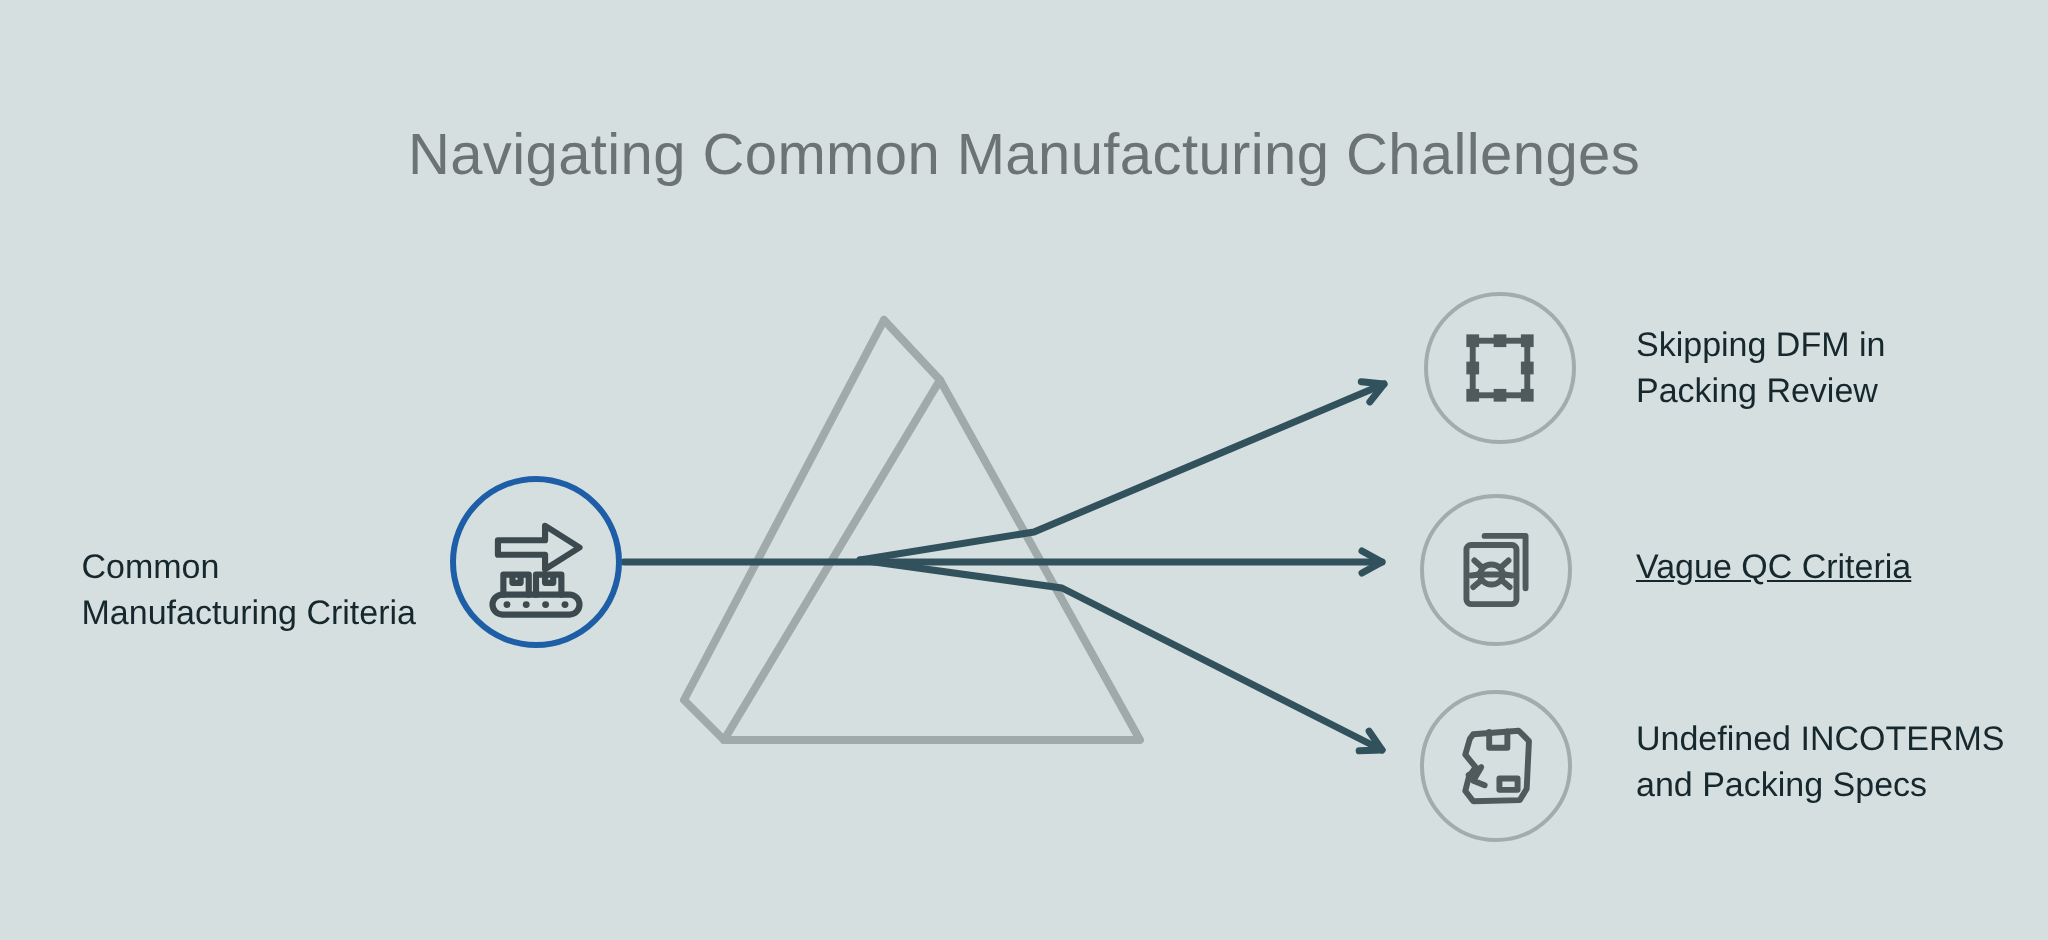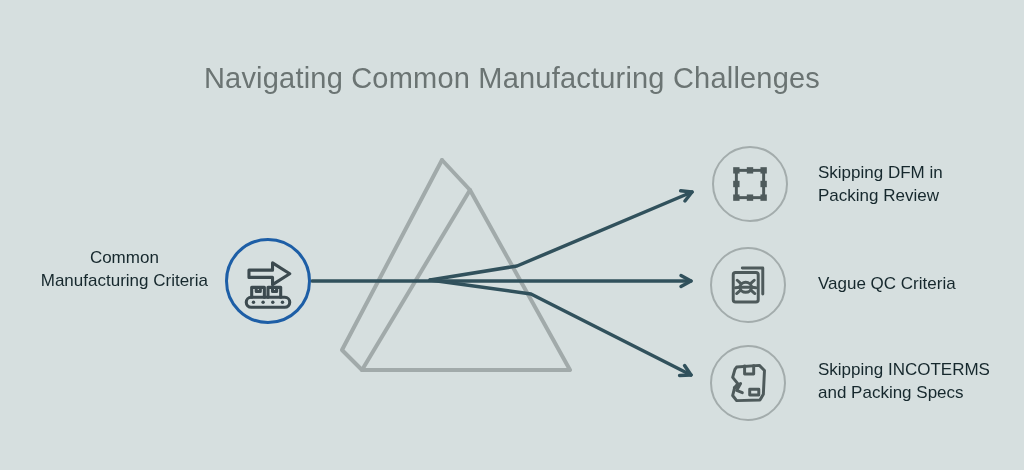--- a/index.html
+++ b/index.html
@@ -19,24 +19,24 @@
     display:flex;align-items:center;justify-content:center;
   }
   .circle.blue{border:3px solid #1d5ea6;width:86px;height:86px;left:225px;top:238px;}
   .circle.gray{border:2.5px solid #a3acac;width:76px;height:76px;}
   .c1{left:712px;top:146px;}
   .c2{left:710px;top:247px;}
   .c3{left:710px;top:345px;}
   .label{
     position:absolute;font-size:17px;line-height:23px;color:#16282d;
   }
-  .label.src{right:816px;top:246px;text-align:center;white-space:nowrap;}
+  .label.src{right:816px;top:272px;text-align:left;white-space:nowrap;}
   .label.tgt{left:818px;text-align:left;white-space:nowrap;}
   .t1{top:161px;}
-  .t2{top:272px;}
+  .t2{top:272px;text-decoration:underline;}
   .t3{top:358px;}
   svg.icon{display:block;}
 </style>
 </head>
 <body>
 
 <div class="stage">
 
   <div class="title">Navigating Common Manufacturing Challenges</div>
 
@@ -124,17 +124,17 @@
     <svg class="icon" width="50" height="50" viewBox="0 0 44 44">
       <g stroke="#4e5a5b" stroke-width="2.6" fill="none" stroke-linecap="round" stroke-linejoin="round">
         <path d="M12,8 L32,6.5 L36.5,11 L35.5,32 L32.5,37 L12,37.5 L8.5,33 L10,27 L13,22.5 L8.5,17 L10.5,10 Z"></path>
         <path d="M19,7 V14 H27 V6.8"></path>
         <rect x="23.5" y="27.5" width="8" height="5"></rect>
         <path d="M10,26 L15.5,22.5 L12,28.5 L17,30.5"></path>
       </g>
     </svg>
   </div>
   <div class="label tgt t3">
-    <div>Skipping INCOTERMS</div>
+    <div>Undefined INCOTERMS</div>
     <div>and Packing Specs</div>
   </div>
 
 </div>
 
 </body></html>

